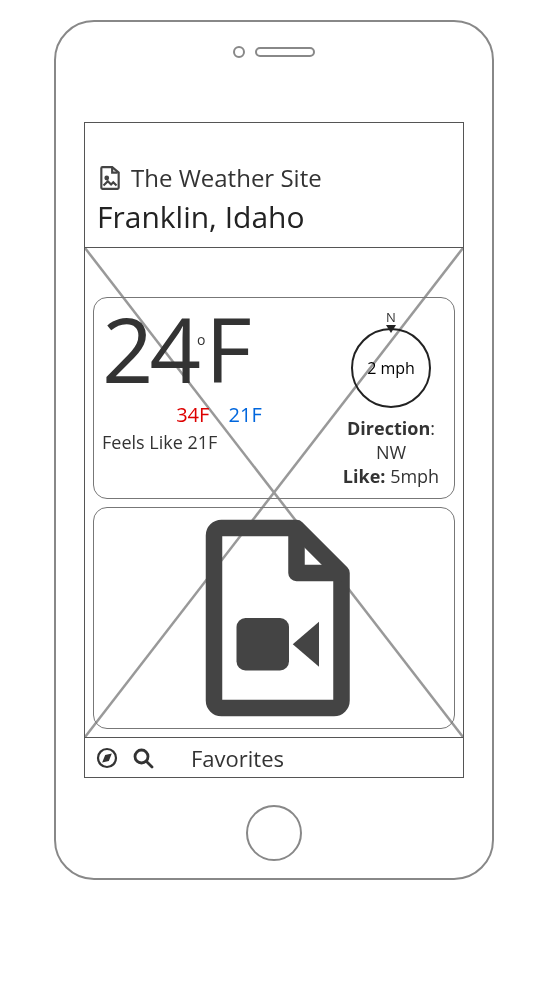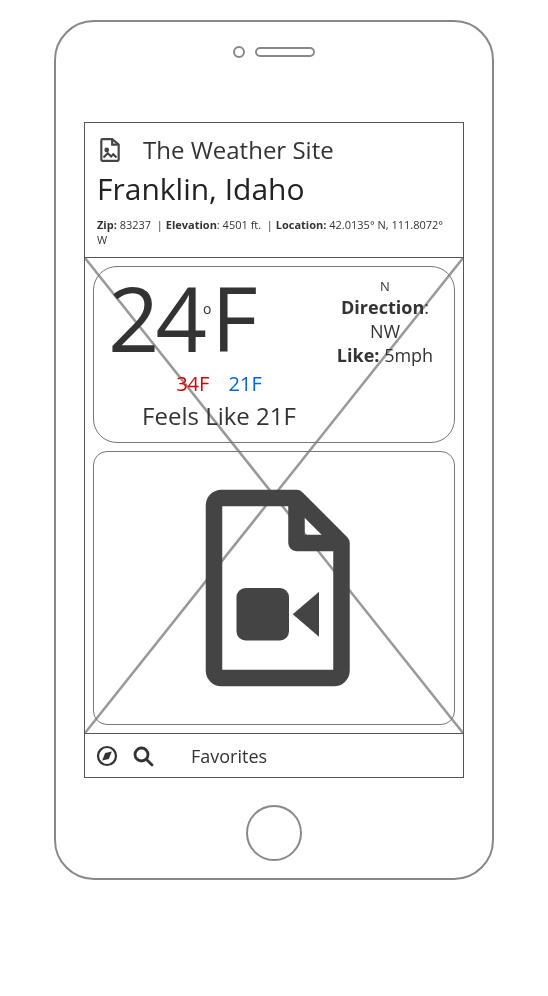--- a/index.html
+++ b/index.html
@@ -63,21 +63,22 @@
       display: flex;
       flex-direction: column;
     }
     .header {
       padding: 10px 12px;
       border-bottom: 1.5px solid #555;
     }
     .site-row {
       display: flex;
       align-items: center;
-      gap: 20px;
+      gap: 8px;
+      margin-top: 28px;
     }
     .site-title {
       font-size: 24px;
       font-weight: 400;
       color: #333;
     }
     .location-title {
       font-size: 30px;
       font-weight: 400;
       color: #222;
@@ -92,25 +93,26 @@
     .content {
       flex: 1;
       position: relative;
       padding: 8px;
       display: flex;
       flex-direction: column;
       gap: 8px;
     }
     .weather-card {
       border: 1.5px solid #777;
-      border-radius: 24px;
-      padding: 10px 14px;
+      border-radius: 14px;
+      padding: 10px 8px;
       display: flex;
       position: relative;
       z-index: 2;
+      margin-top: 41px;
     }
     .temp-col {
       flex: 1;
     }
     .temp-main {
       display: flex;
       align-items: flex-start;
     }
     .temp-num {
       font-size: 90px;
@@ -132,22 +134,22 @@
       letter-spacing: -2px;
     }
     .hilo {
       margin-top: 12px;
       text-align: center;
       font-size: 20px;
     }
     .hi { color: #d00; margin-right: 14px; }
     .lo { color: #06d; }
     .feels {
-      text-align: center;
-      font-size: 24px;
+      text-align: left;
+      font-size: 18px;
       color: #333;
       margin-top: 2px;
     }
     .wind-col {
       width: 110px;
       display: flex;
       flex-direction: column;
       align-items: center;
     }
     .wind-n {
@@ -194,21 +196,21 @@
     }
     .bottom-bar {
       border-top: 1.5px solid #555;
       height: 44px;
       display: flex;
       align-items: center;
       padding: 0 10px;
       gap: 12px;
     }
     .bottom-label {
-      font-size: 18px;
+      font-size: 22px;
       color: #333;
       margin-left: 24px;
     }
     .icon-svg { display: block; }
   </style>
 </head>
 <body>
 
 <div class="phone">
   <div class="phone-top">
@@ -224,30 +226,20 @@
           <svg class="icon-svg" width="26" height="26" viewBox="0 0 24 24" fill="none" stroke="#444" stroke-width="2">
             <path d="M14 2H5a1 1 0 0 0-1 1v18a1 1 0 0 0 1 1h14a1 1 0 0 0 1-1V7z"></path>
             <path d="M14 2v5h5"></path>
             <circle cx="9" cy="12" r="1.2" fill="#444"></circle>
             <path d="M6 19l4-4 3 3 2-2 3 3"></path>
           </svg>
         </span>
         <span class="site-title">The Weather Site</span>
       </div>
       <div class="location-title">Franklin, Idaho</div>
-      <div class="meta-row">
-        <b>Zip:</b>
-        <span>83237</span>
-        <span> &nbsp;| </span>
-        <b>Elevation</b><span>: </span>
-        <span>4501 ft.</span>
-        <span> &nbsp;| </span>
-        <b>Location:</b>
-        <span>42.0135° N, 111.8072° W</span>
-      </div>
     </div>
 
     <div class="content">
       <svg style="position:absolute;top:0;left:0;width:100%;height:100%;pointer-events:none;z-index:1" preserveAspectRatio="none" viewBox="0 0 100 100">
         <line x1="0" y1="0" x2="100" y2="100" stroke="#999" stroke-width="0.6"></line>
         <line x1="100" y1="0" x2="0" y2="100" stroke="#999" stroke-width="0.6"></line>
       </svg>
 
       <div class="weather-card">
         <div class="temp-col">
@@ -257,20 +249,24 @@
             <span class="temp-unit">F</span>
           </div>
           <div class="hilo">
             <span class="hi">34F</span>
             <span class="lo">21F</span>
           </div>
           <div class="feels">Feels Like 21F</div>
         </div>
         <div class="wind-col">
           <div class="wind-n">N</div>
+          <div class="wind-circle">
+            <div class="wind-marker"></div>
+            <span>2 mph</span>
+          </div>
           <div class="wind-text">
             <b>Direction</b><span>: </span><span>NW</span>
           </div>
           <div class="wind-text">
             <b>Like:</b>
             <span>5mph</span>
           </div>
         </div>
       </div>
 

